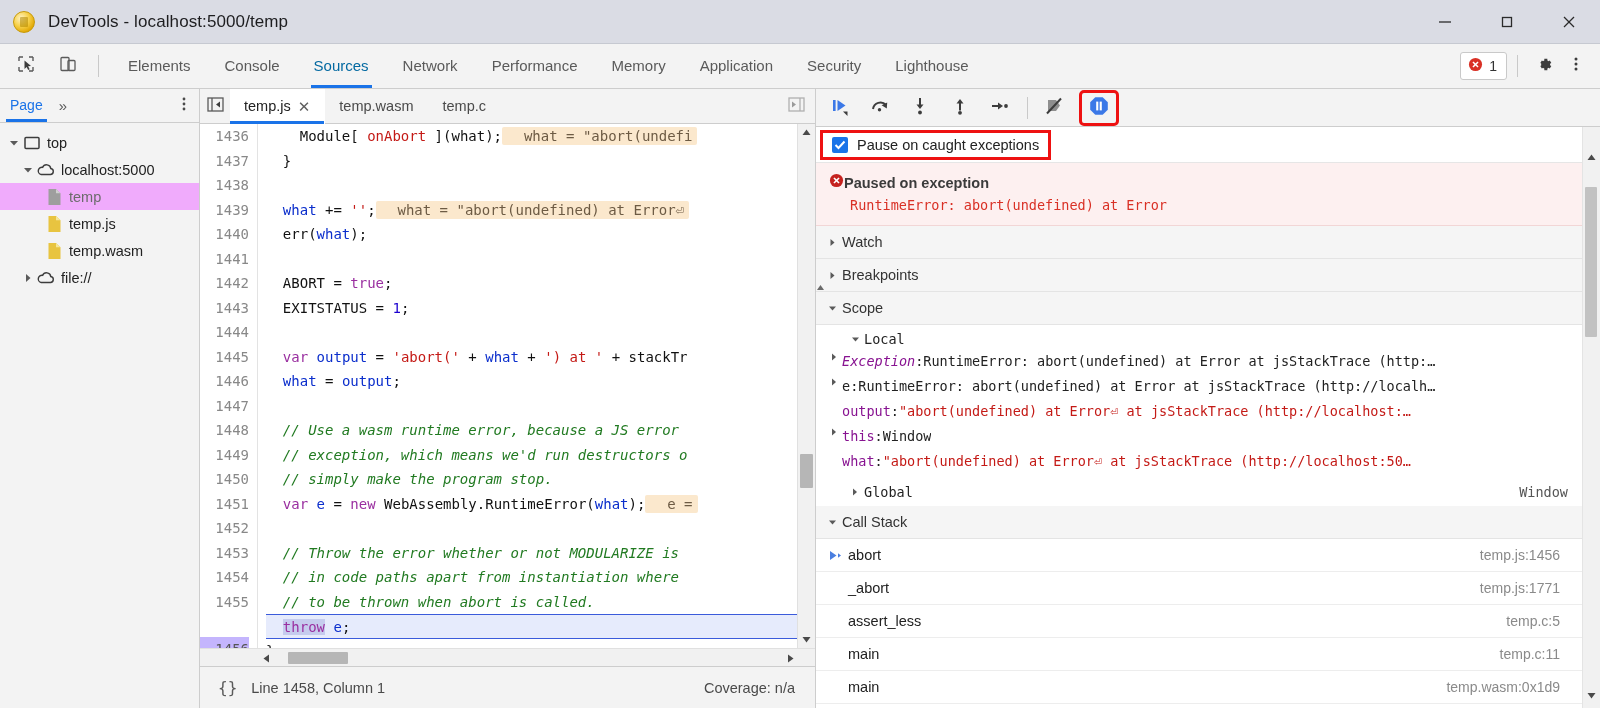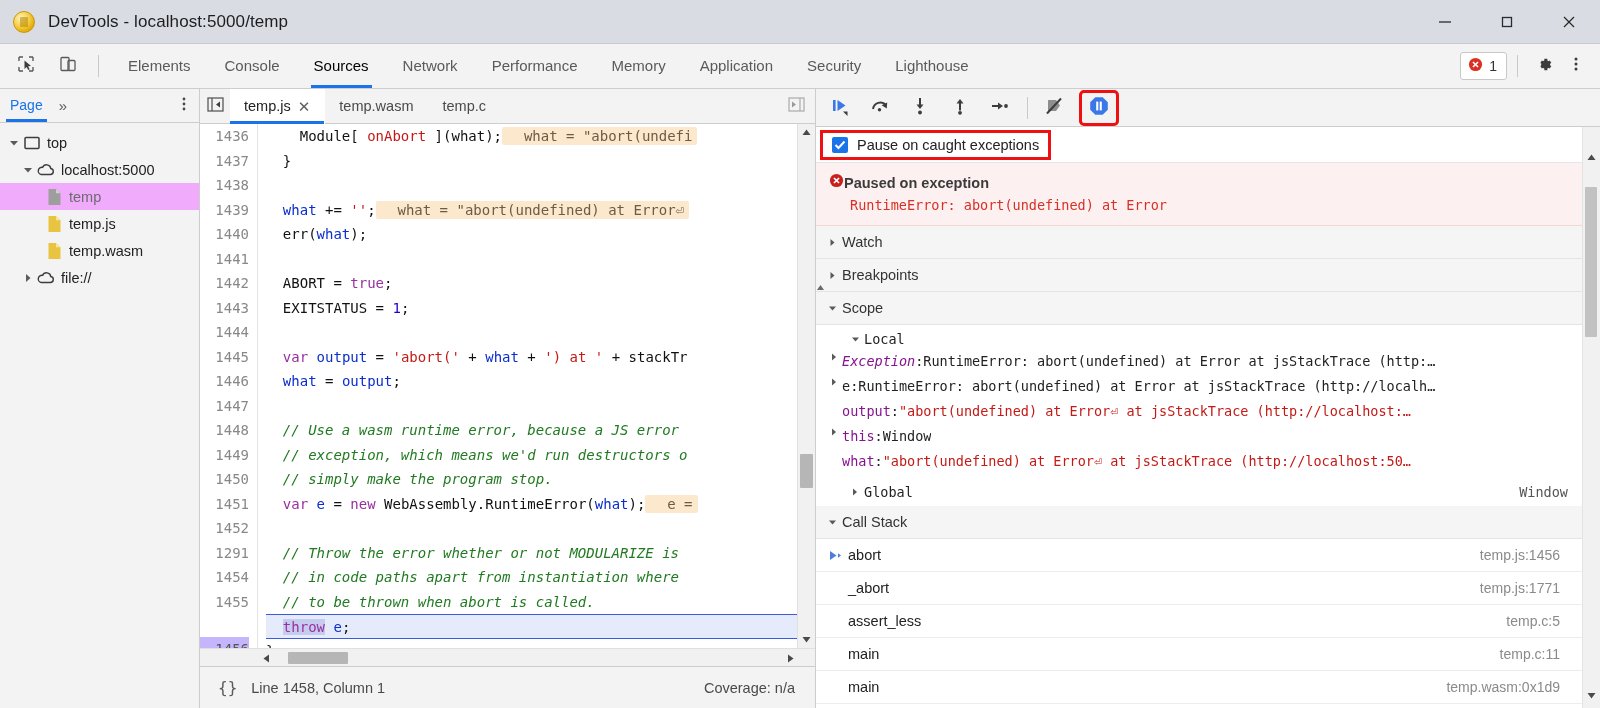--- a/index.html
+++ b/index.html
@@ -55,21 +55,21 @@
     margin-left: 10px; border-radius: 2px; cursor: default;
   }
   #tabbar-sep {
     width: 1px; height: 22px; background: #c9c9c9; margin: 0 12px 0 14px;
   }
   .main-tab {
     font-size: 15px; color: #5a5a5a; padding: 0 17px;
     height: 44px; line-height: 44px; cursor: default;
     position: relative; white-space: nowrap;
   }
-  .main-tab.active { color: #000000; }
+  .main-tab.active { color: #0369a1; }
   .main-tab.active::after {
     content: ""; position: absolute; left: 14px; right: 14px; bottom: 0;
     height: 3px; background: #1a73e8;
   }
   #tabbar-right { margin-left: auto; display: flex; align-items: center; padding-right: 8px; }
   #error-badge {
     display: flex; align-items: center; gap: 6px;
     border: 1px solid #c9c9c9; border-radius: 3px;
     height: 28px; padding: 0 9px 0 7px; background: #fff;
     cursor: default;
@@ -538,21 +538,21 @@
             <div class="gnum">1443</div>
             <div class="gnum">1444</div>
             <div class="gnum">1445</div>
             <div class="gnum">1446</div>
             <div class="gnum">1447</div>
             <div class="gnum">1448</div>
             <div class="gnum">1449</div>
             <div class="gnum">1450</div>
             <div class="gnum">1451</div>
             <div class="gnum">1452</div>
-            <div class="gnum">1291</div>
+            <div class="gnum">1453</div>
             <div class="gnum">1454</div>
             <div class="gnum">1455</div>
             <div class="gnum exec">1456</div>
             <div class="gnum">1457</div>
           </div>
         <div id="code"><div class="cl"><span class="pln">    Module[ </span><span class="str">onAbort</span><span class="pln"> ](what);</span><span class="hint">  what = "abort(undefi</span></div><div class="cl"><span class="pln">  }</span></div><div class="cl"><span class="pln"></span></div><div class="cl"><span class="var">  what</span><span class="pln"> += </span><span class="str">''</span><span class="pln">;</span><span class="hint">  what = "abort(undefined) at Error⏎</span></div><div class="cl"><span class="pln">  err(</span><span class="var">what</span><span class="pln">);</span></div><div class="cl"><span class="pln"></span></div><div class="cl"><span class="pln">  ABORT = </span><span class="kw">true</span><span class="pln">;</span></div><div class="cl"><span class="pln">  EXITSTATUS = </span><span class="num">1</span><span class="pln">;</span></div><div class="cl"><span class="pln"></span></div><div class="cl"><span class="kw">  var</span><span class="pln"> </span><span class="var">output</span><span class="pln"> = </span><span class="str">'abort('</span><span class="pln"> + </span><span class="var">what</span><span class="pln"> + </span><span class="str">') at '</span><span class="pln"> + stackTr</span></div><div class="cl"><span class="var">  what</span><span class="pln"> = </span><span class="var">output</span><span class="pln">;</span></div><div class="cl"><span class="pln"></span></div><div class="cl"><span class="com">  // Use a wasm runtime error, because a JS error </span></div><div class="cl"><span class="com">  // exception, which means we'd run destructors o</span></div><div class="cl"><span class="com">  // simply make the program stop.</span></div><div class="cl"><span class="kw">  var</span><span class="pln"> </span><span class="var">e</span><span class="pln"> = </span><span class="kw">new</span><span class="pln"> WebAssembly.RuntimeError(</span><span class="var">what</span><span class="pln">);</span><span class="hint">  e =</span></div><div class="cl"><span class="pln"></span></div><div class="cl"><span class="com">  // Throw the error whether or not MODULARIZE is </span></div><div class="cl"><span class="com">  // in code paths apart from instantiation where </span></div><div class="cl"><span class="com">  // to be thrown when abort is called.</span></div><div class="cl exec"><span class="pln">  </span><span class="kw exec-token">throw</span><span class="pln"> </span><span class="var">e</span><span class="pln">;</span></div><div class="cl"><span class="pln">}</span></div></div>
       </div>
       <div id="editor-vscroll">
         <div class="sb-arrow">
           <svg width="9" height="9" viewBox="0 0 9 9">

